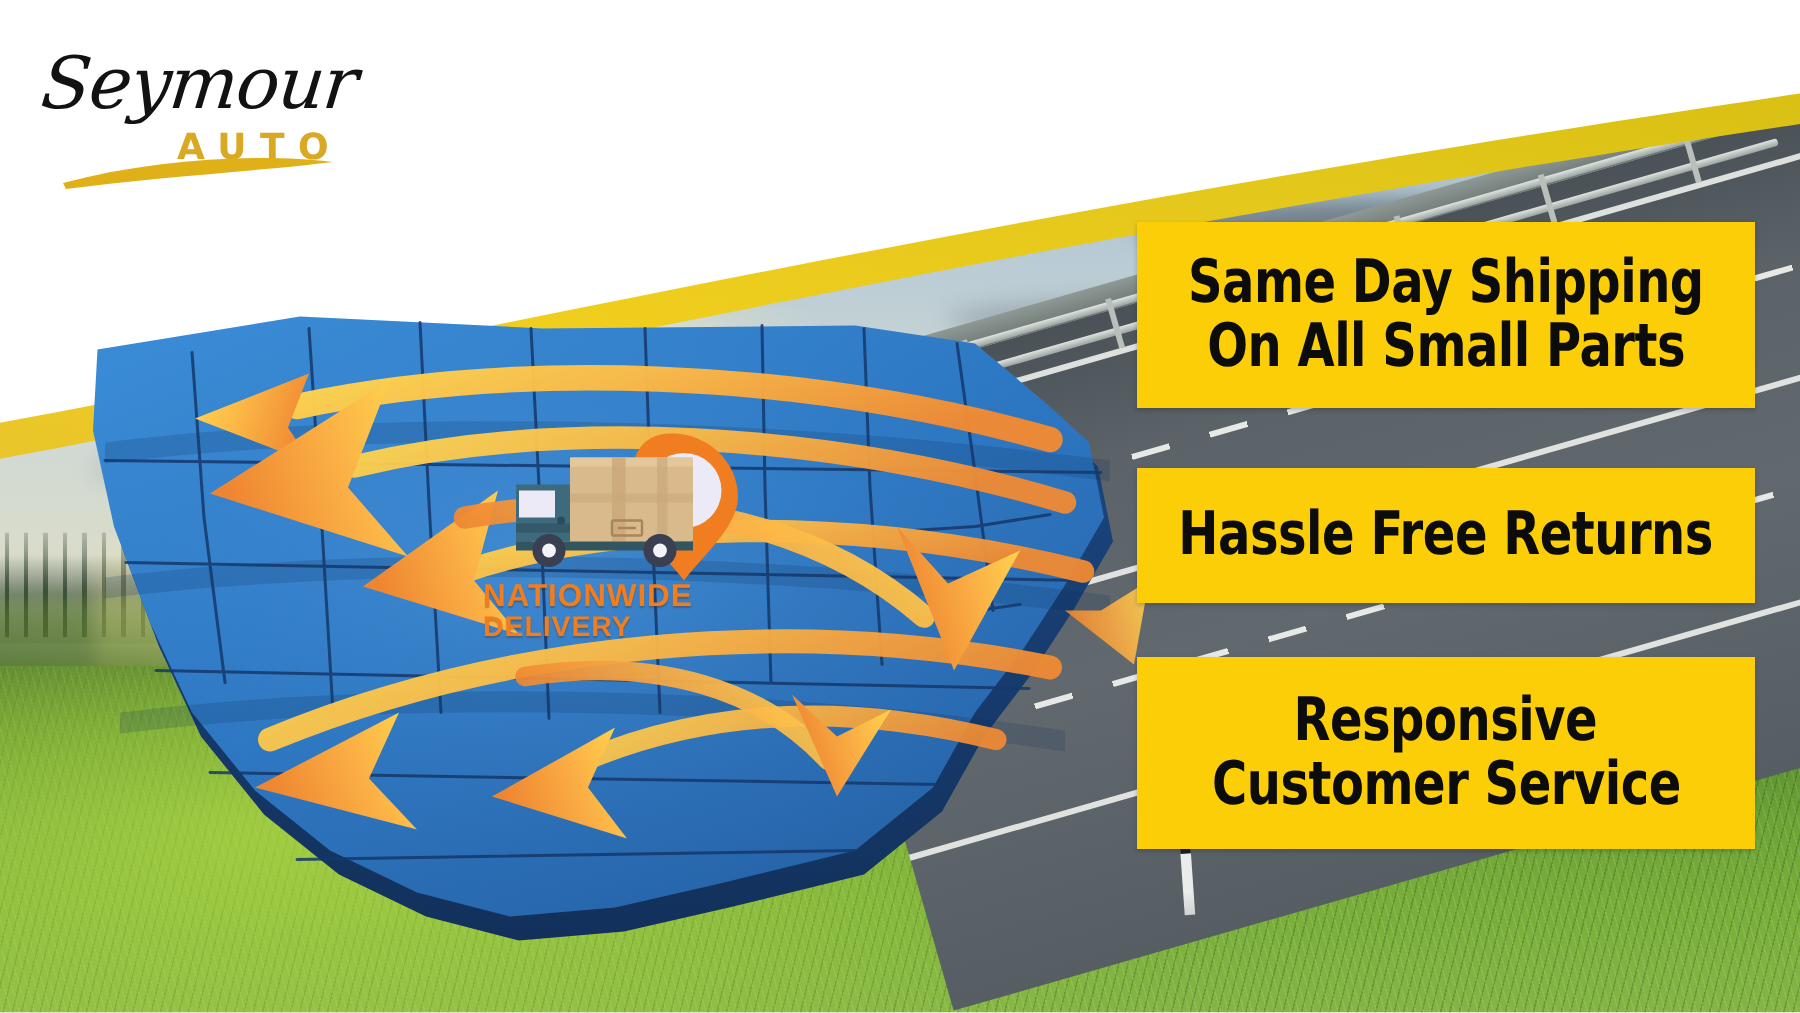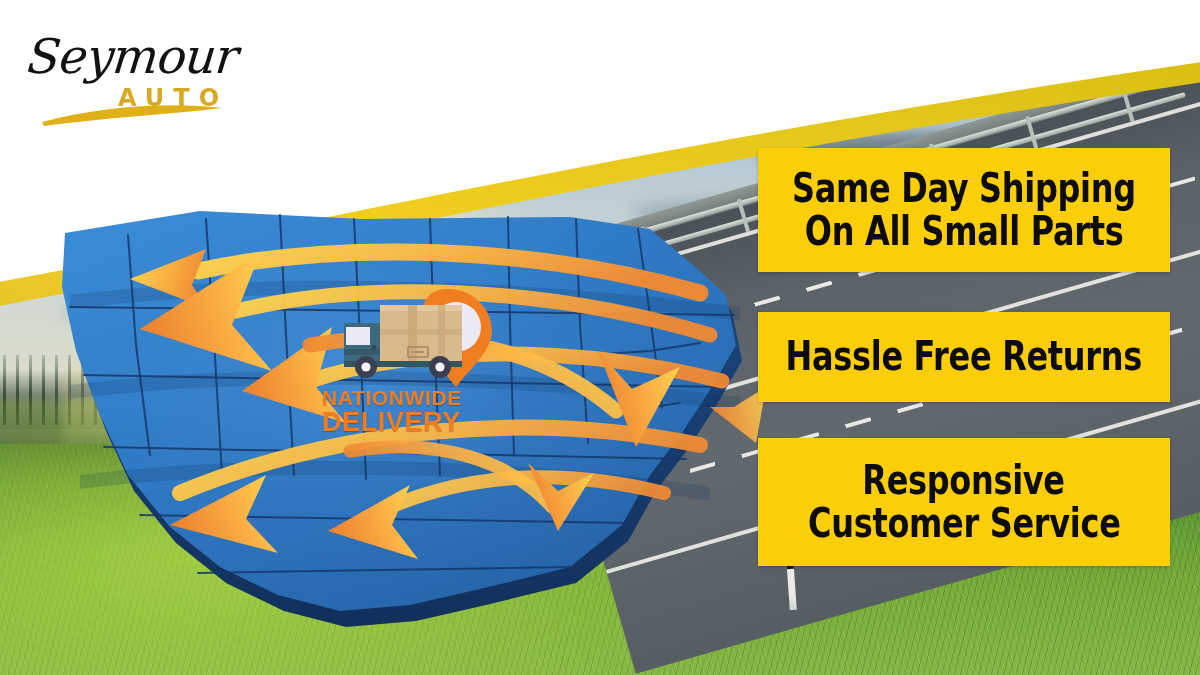--- a/index.html
+++ b/index.html
@@ -231,21 +231,21 @@
     top: 104px;
     width: 100%;
     color: #F07D1F;
     font-family: Liberation Sans, sans-serif;
     font-weight: bold;
     letter-spacing: 0.6px;
     line-height: 1.03;
     text-shadow: 0 1px 1px rgba(90,40,0,0.35);
   }
   .nd-line1 { font-size: 21px; }
-  .nd-line2 { font-size: 27px; }
+  .nd-line2 { font-size: 19px; }
 
   
   .panel {
     position: absolute;
     background: #FBCE07;
     display: flex;
     flex-direction: column;
     align-items: center;
     justify-content: center;
     color: #0c0c0c;

